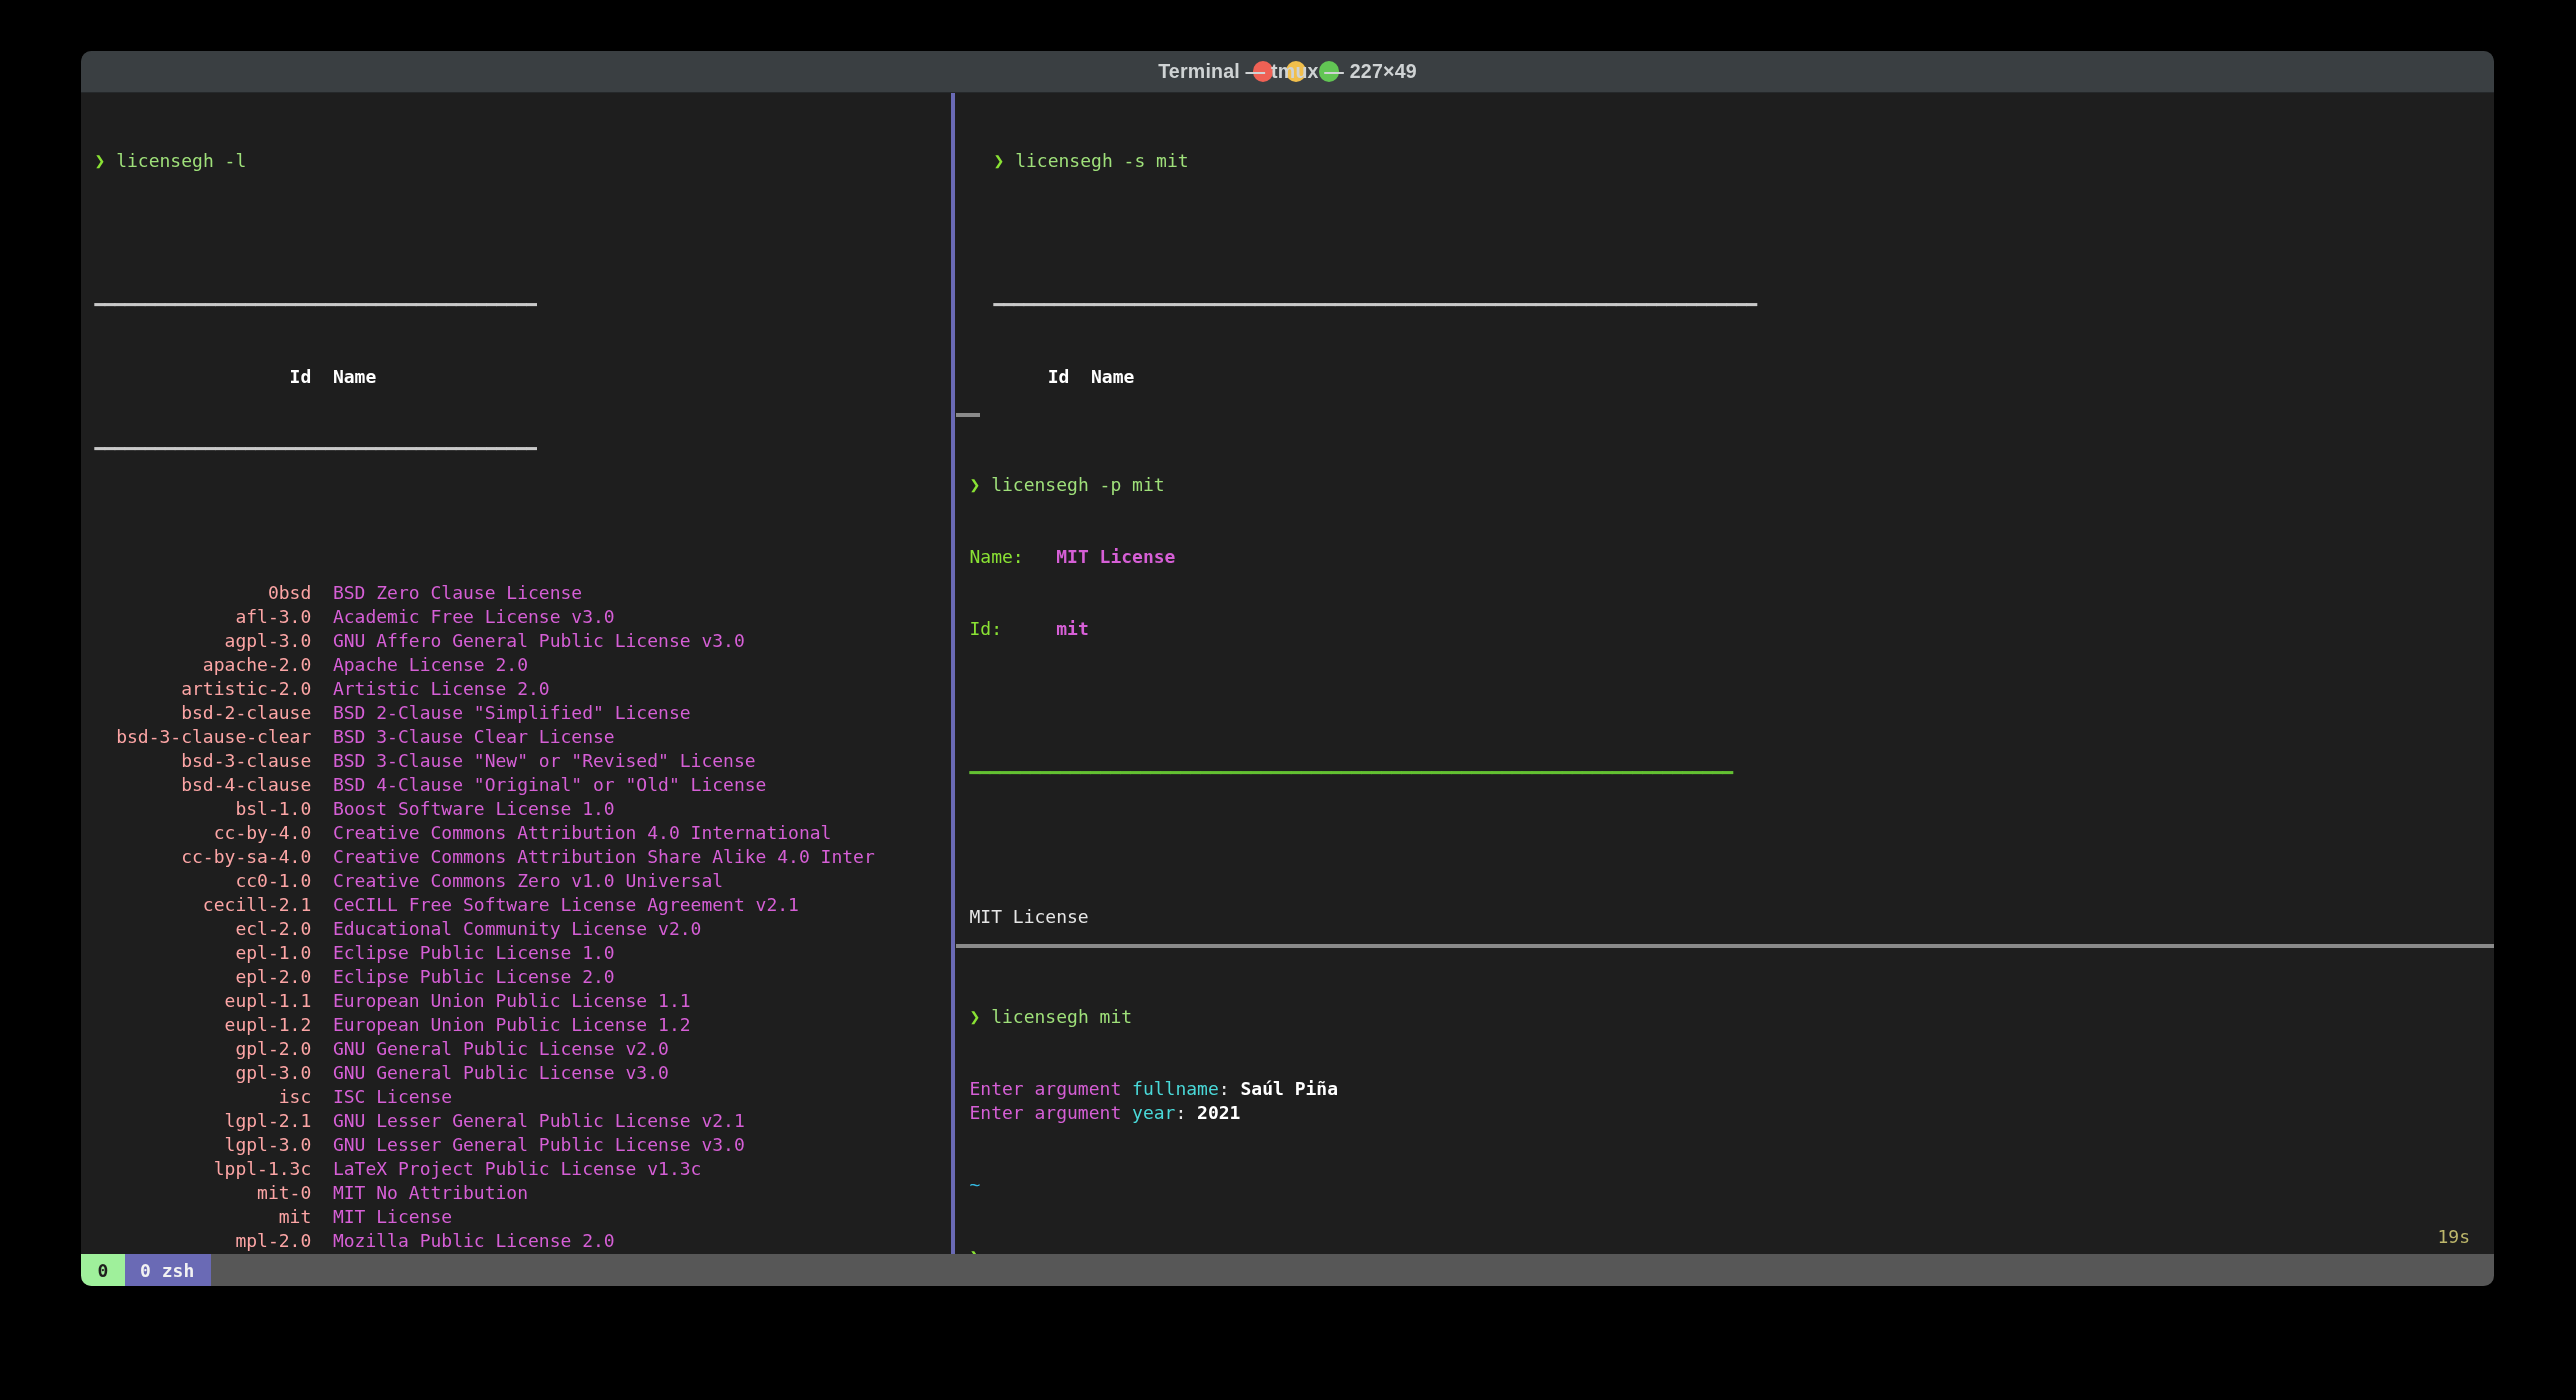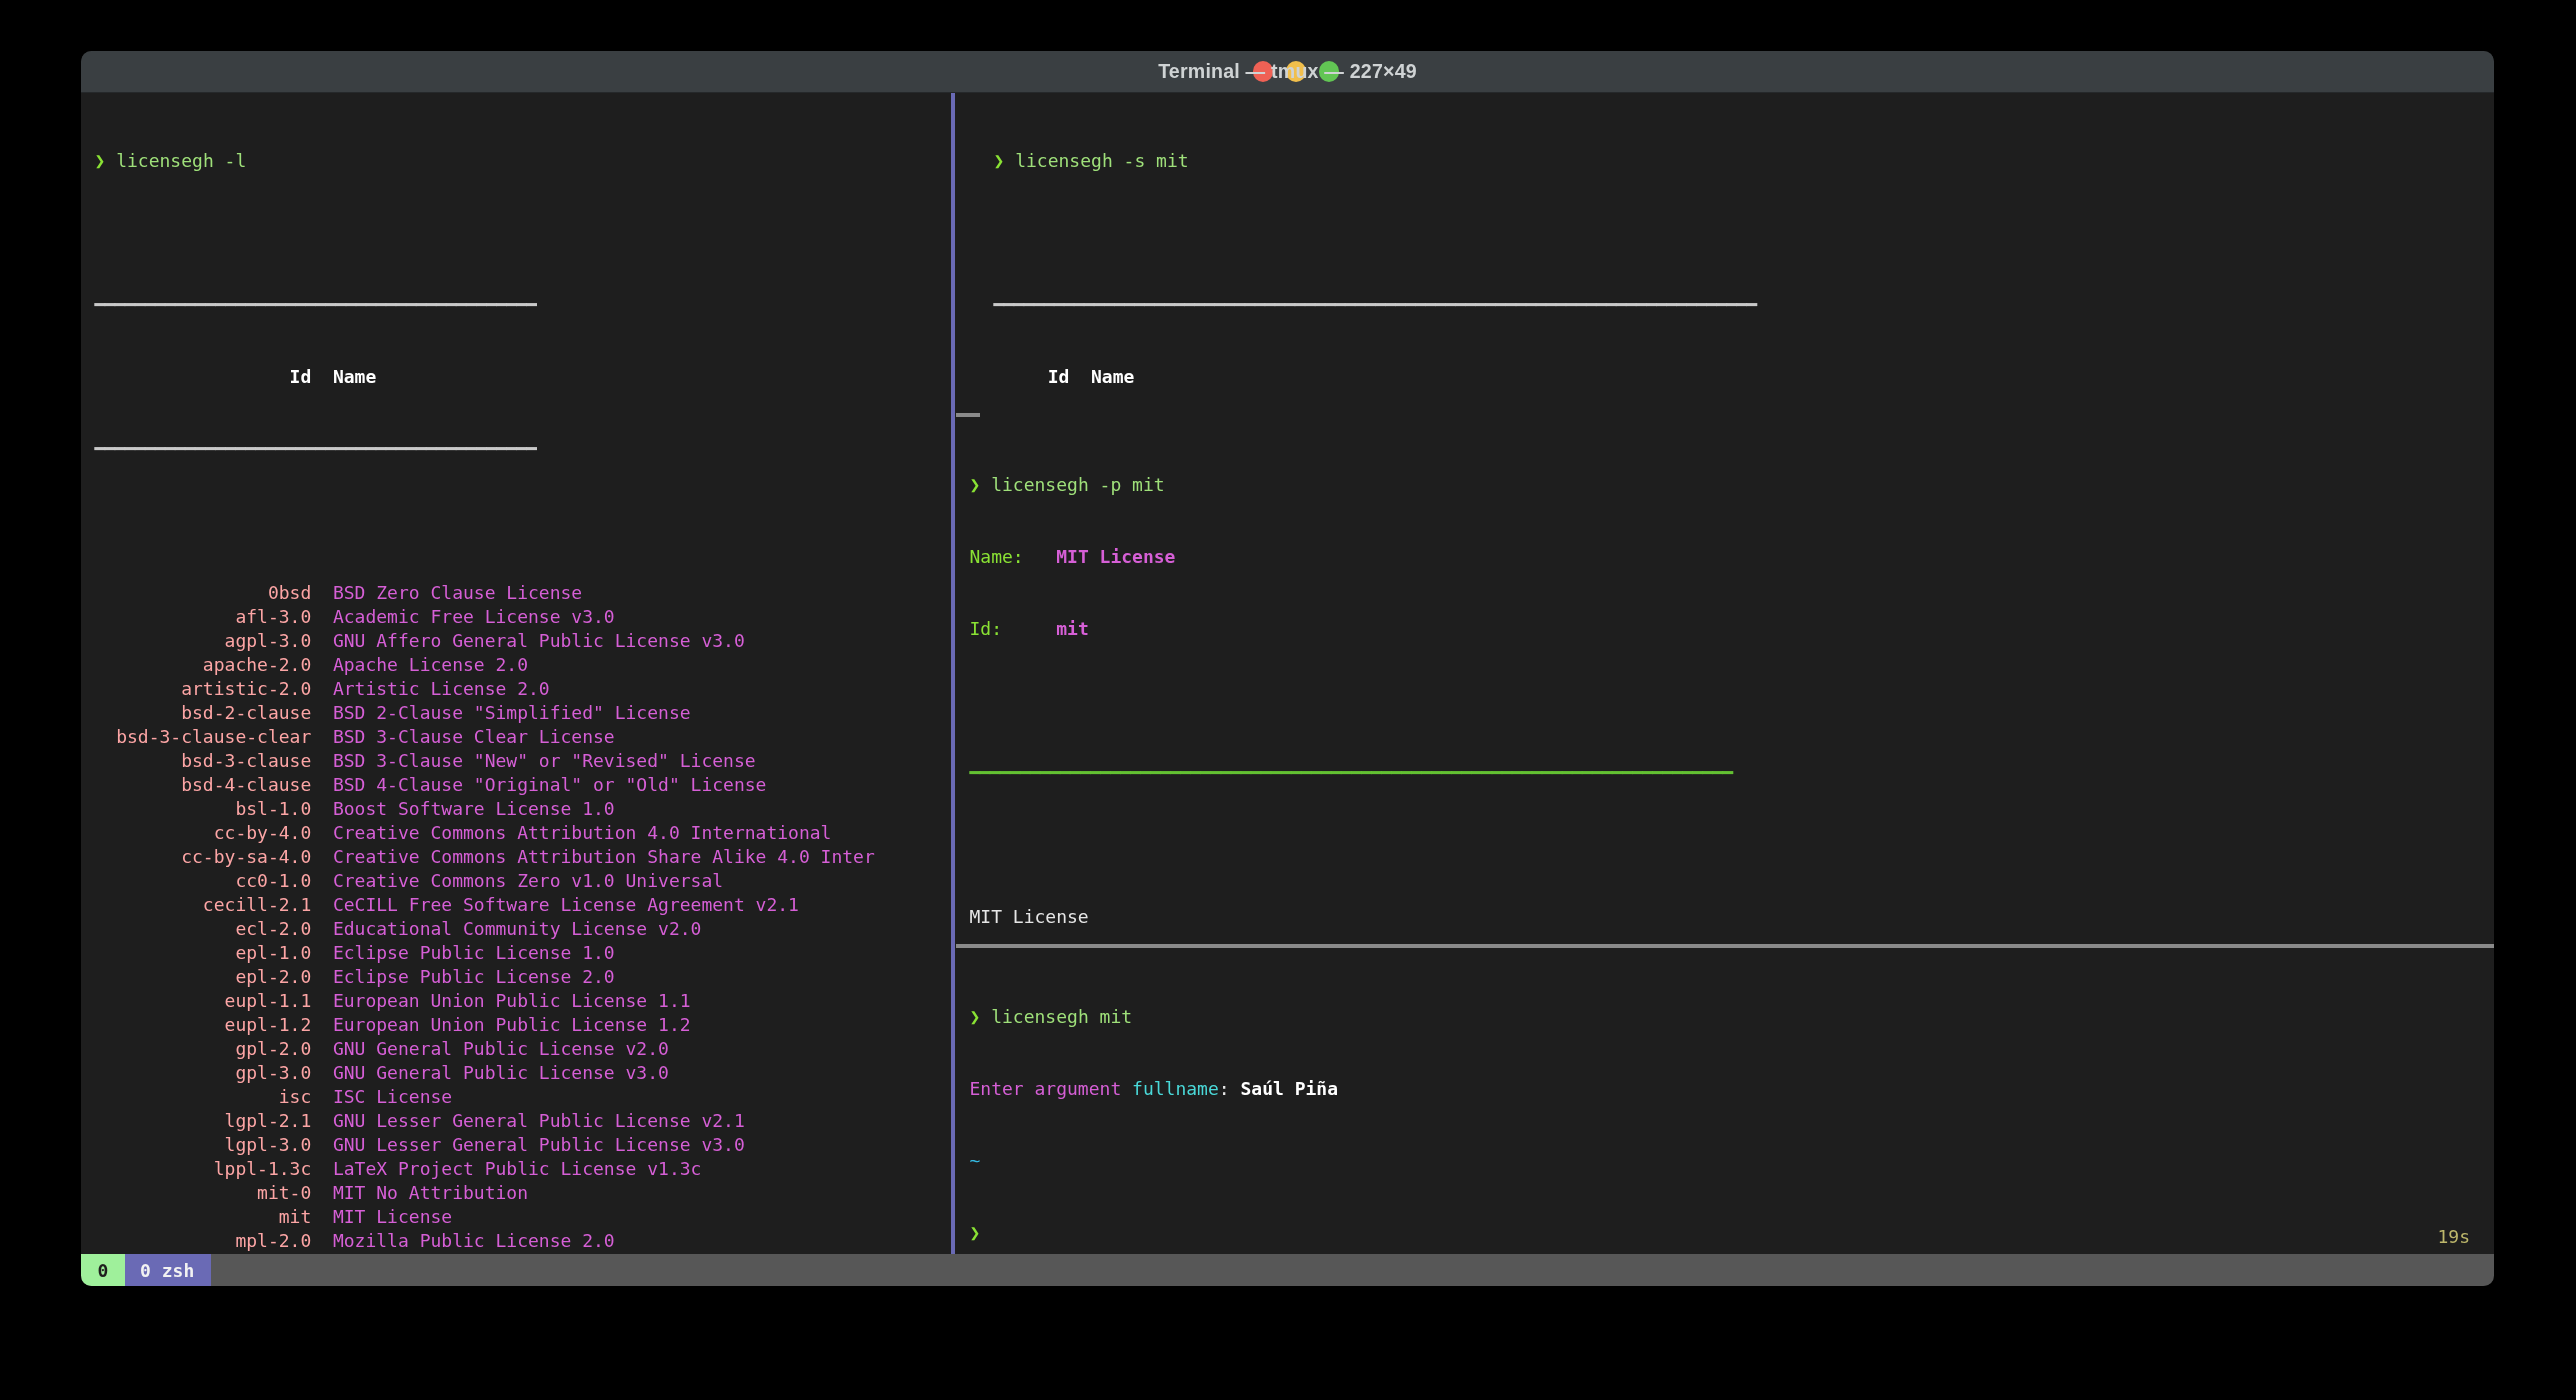--- a/index.html
+++ b/index.html
@@ -169,21 +169,21 @@
       
       
       
       
       
       
     </div>
 
     <div class="pane" id="pane-br">
       <div class="row"><span class="prompt">❯</span> <span class="cmd">licensegh mit</span></div>
-      <div id="br-prompts"><div class="row"><span class="ask">Enter argument </span><span class="askvar">fullname</span><span class="body">: </span><span class="askval">Saúl Piña</span></div></div>
+      <div id="br-prompts"><div class="row"><span class="ask">Enter argument </span><span class="askvar">fullname</span><span class="body">: </span><span class="askval">Saúl Piña</span></div><div class="row"><span class="ask">Enter argument </span><span class="askvar">year</span><span class="body">: </span><span class="askval">2021</span></div></div>
       <div class="row tilde">~</div>
       <div class="row prompt">❯</div>
     </div>
 
     <div id="clock">19s</div>
 
     <div id="status">
       <div id="st-session">0</div>
       <div id="st-window">0 zsh</div>
       <div id="st-rest"></div>

